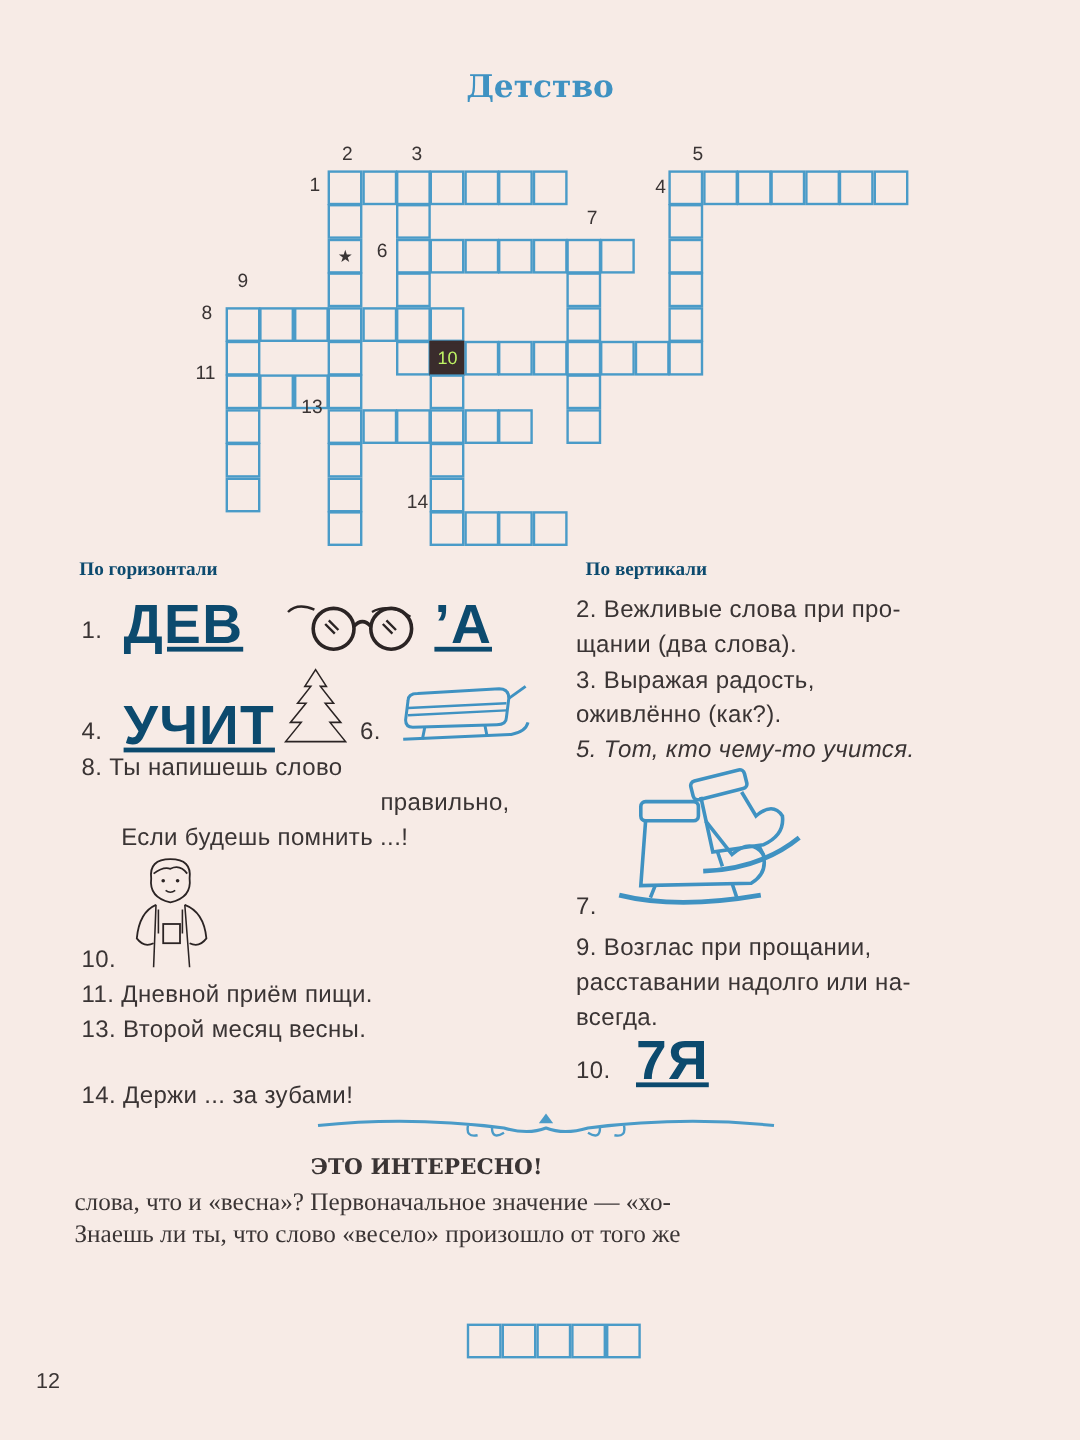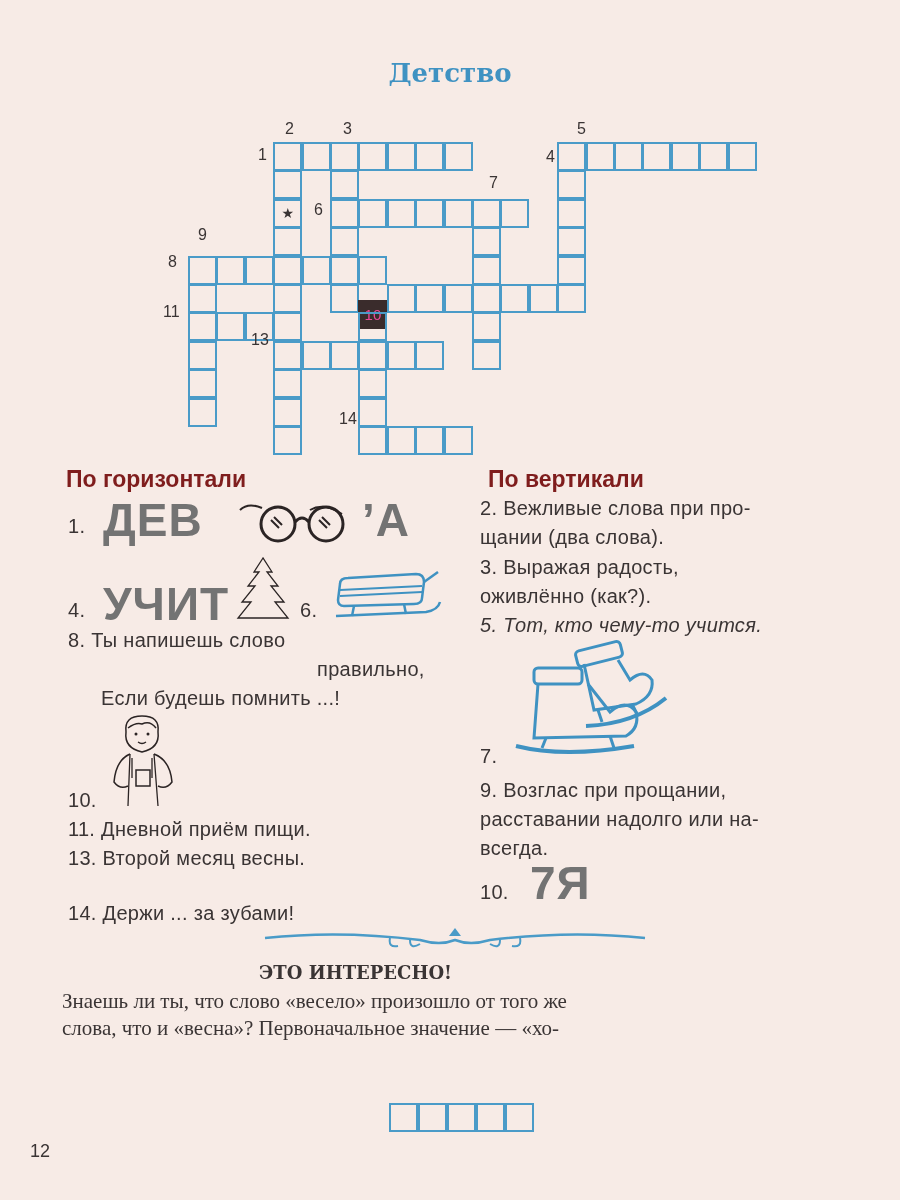--- a/index.html
+++ b/index.html
@@ -2,26 +2,26 @@
 <html><head>
 <meta charset="utf-8">
 <style>
   html,body{margin:0;padding:0;}
   body{width:900px;height:1200px;background:#f7ebe6;position:relative;overflow:hidden;
     font-family:"Liberation Sans",sans-serif;color:#3a3434;}
   .title{position:absolute;left:0;width:900px;top:58px;text-align:center;font-family:"DejaVu Serif",serif;
     font-weight:bold;font-size:26px;color:#3f92c2;}
   .grid{position:absolute;left:188px;top:142px;}
   .cell{position:absolute;width:29px;height:29px;box-sizing:border-box;border:2px solid #4a9bc8;background:transparent;}
-  .cell.black{background:#3a2c2c;border-color:#3a2c2c;color:#ec4899;font-size:15px;display:flex;align-items:center;justify-content:center;margin-top:16px;}
+  .cell.black{background:#3a2c2c;border-color:#3a2c2c;color:#bef264;font-size:15px;display:flex;align-items:center;justify-content:center;}
   .cell .star{font-size:14px;color:#3a3434;display:flex;align-items:center;justify-content:center;width:100%;height:100%;}
   .num{position:absolute;font-size:16px;color:#3a3434;}
-  .h{position:absolute;font-weight:bold;font-size:23px;color:#7f1d1d;}
+  .h{position:absolute;font-weight:bold;font-size:16px;color:#0c4a6e;font-family:Liberation Serif, serif;}
   .clue{position:absolute;font-size:20px;line-height:29px;color:#3a3434;letter-spacing:0.3px;}
-  .big{position:absolute;font-weight:bold;font-size:46px;color:#737373;letter-spacing:1px;}
+  .big{position:absolute;font-weight:bold;font-size:46px;color:#0c4a6e;letter-spacing:1px;text-decoration:underline;}
   .ornament{position:absolute;left:260px;top:922px;}
   .interesting-title{position:absolute;left:0;width:711px;top:962px;text-align:center;font-family:"DejaVu Serif",serif;font-weight:bold;font-size:18px;color:#3a3434;}
   .para{position:absolute;left:62px;top:988px;width:790px;font-family:"Liberation Serif",serif;font-size:21px;line-height:27px;color:#3a3434;text-align:justify;}
   .answer{position:absolute;left:389px;top:1103px;}
   .answer .cell{top:0;}
   .pagenum{position:absolute;left:30px;top:1141px;font-size:18px;color:#3a3434;}
 </style>
 </head>
 <body>
 
@@ -195,22 +195,22 @@
 <div class="big" style="left:530px;top:856px;">7Я</div>
 
 <svg class="ornament" width="390" height="30" viewBox="0 0 390 30">
   <path d="M5 16 Q80 8 160 18 Q180 24 195 18 Q210 24 230 18 Q310 8 385 16" fill="none" stroke="#4a9bc8" stroke-width="2.5"></path>
   <path d="M130 16 Q128 26 138 24 M150 18 Q150 28 160 22 M240 18 Q240 28 230 22 M260 16 Q262 26 252 24" fill="none" stroke="#4a9bc8" stroke-width="2"></path>
   <path d="M189 14 L195 6 L201 14 Z" fill="#4a9bc8"></path>
 </svg>
 
 <div class="interesting-title">ЭТО ИНТЕРЕСНО!</div>
 <div class="para">
+  <div>слова, что и «весна»? Первоначальное значение — «хо-</div>
   <div>Знаешь ли ты, что слово «весело» произошло от того же</div>
-  <div>слова, что и «весна»? Первоначальное значение — «хо-</div>
 </div>
 <div class="answer" id="answer">
     <div class="cell" style="left: 0px;"></div>
     <div class="cell" style="left: 29px;"></div>
     <div class="cell" style="left: 58px;"></div>
     <div class="cell" style="left: 87px;"></div>
     <div class="cell" style="left: 116px;"></div>
   </div>
 
 <div class="pagenum">12</div>

